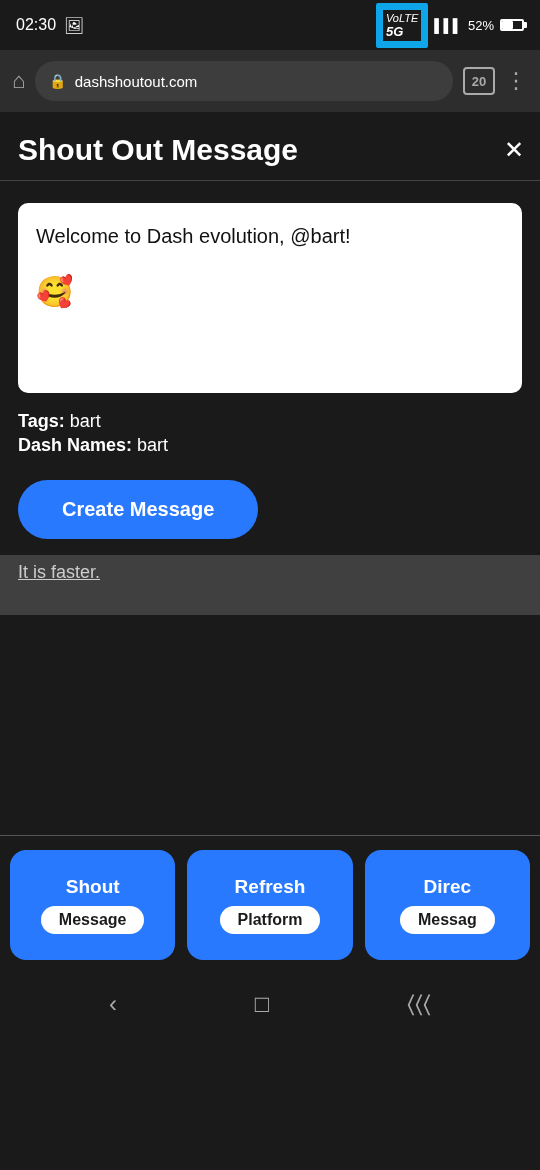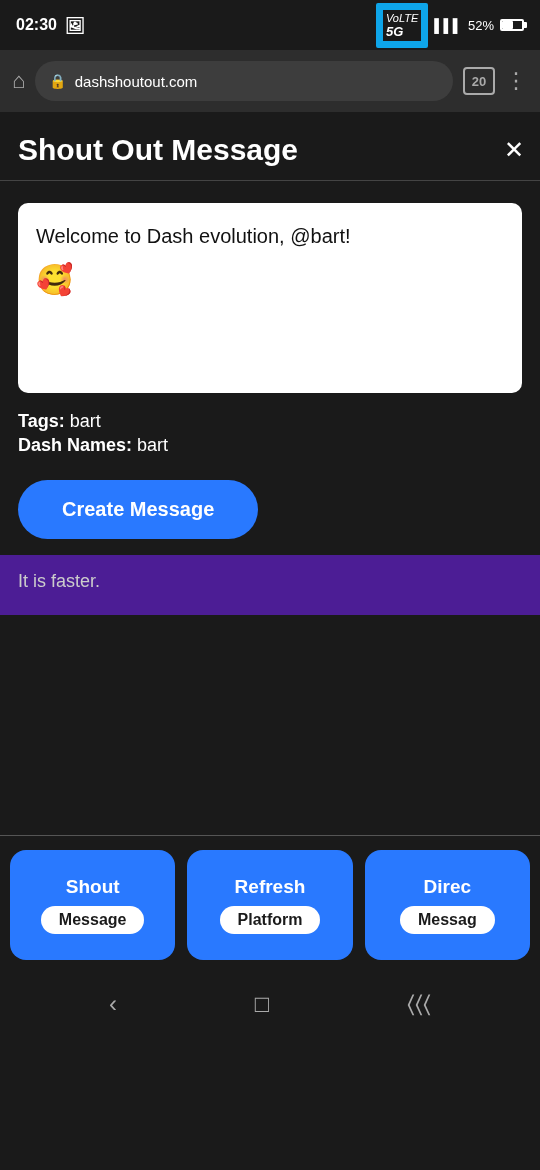--- a/index.html
+++ b/index.html
@@ -22,21 +22,21 @@
       align-items: center;
       justify-content: space-between;
       padding: 0 16px;
     }
     .status-left {
       display: flex;
       align-items: center;
       gap: 8px;
       color: white;
       font-size: 16px;
-      font-weight: 700;
+      font-weight: 400;
     }
     .status-right {
       display: flex;
       align-items: center;
       gap: 6px;
       color: white;
       font-size: 13px;
     }
     .battery-icon {
       width: 24px;
@@ -157,21 +157,21 @@
       border-radius: 10px;
       padding: 18px;
       min-height: 190px;
       color: #111;
       font-size: 20px;
       line-height: 1.5;
     }
     .message-text-line1 {
       font-size: 20px;
       color: #111;
-      margin-bottom: 6px;
+      margin-bottom: 18px;
     }
     .emoji {
       font-size: 30px;
     }
 
     
     .tags-section {
       padding: 18px 18px 0 18px;
     }
     .tags-line {
@@ -200,25 +200,26 @@
       border: none;
       border-radius: 30px;
       padding: 18px 44px;
       font-size: 20px;
       font-weight: 600;
       cursor: pointer;
     }
 
     
     .faster-area {
-      background: #4c1d95;
-      padding: 16px 18px;
+      background: #404040;
+      padding: 7px 18px;
       color: #ccc;
       font-size: 18px;
       min-height: 60px;
+      text-decoration: underline;
     }
 
     
     .empty-space {
       height: 220px;
       background: #1a1a1a;
     }
 
     
     .bottom-divider {

